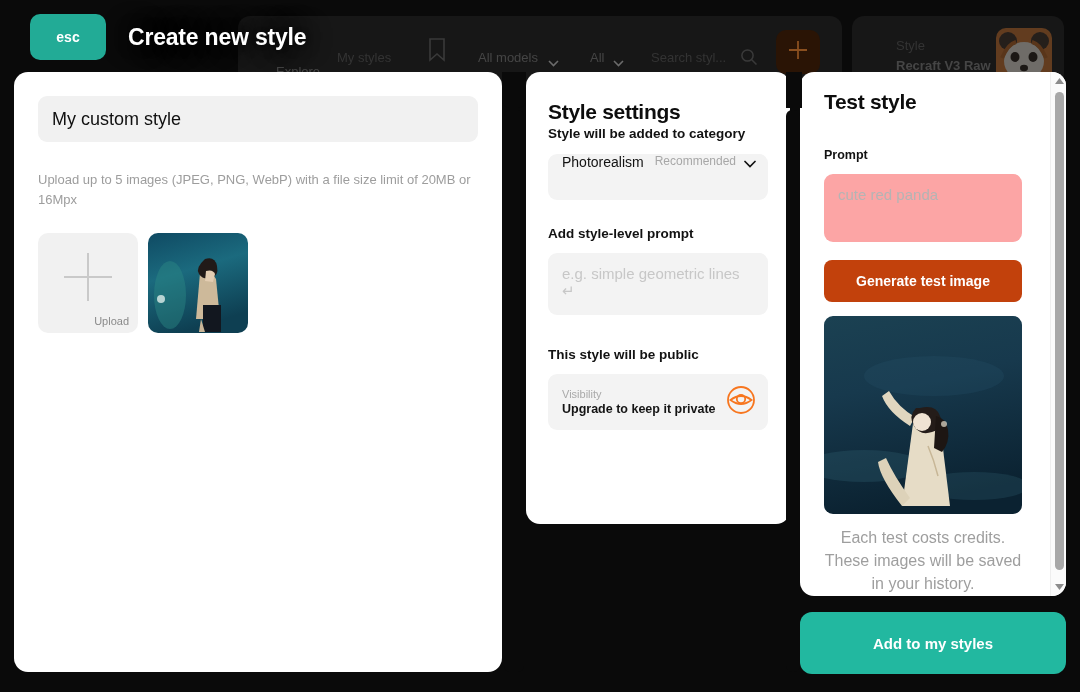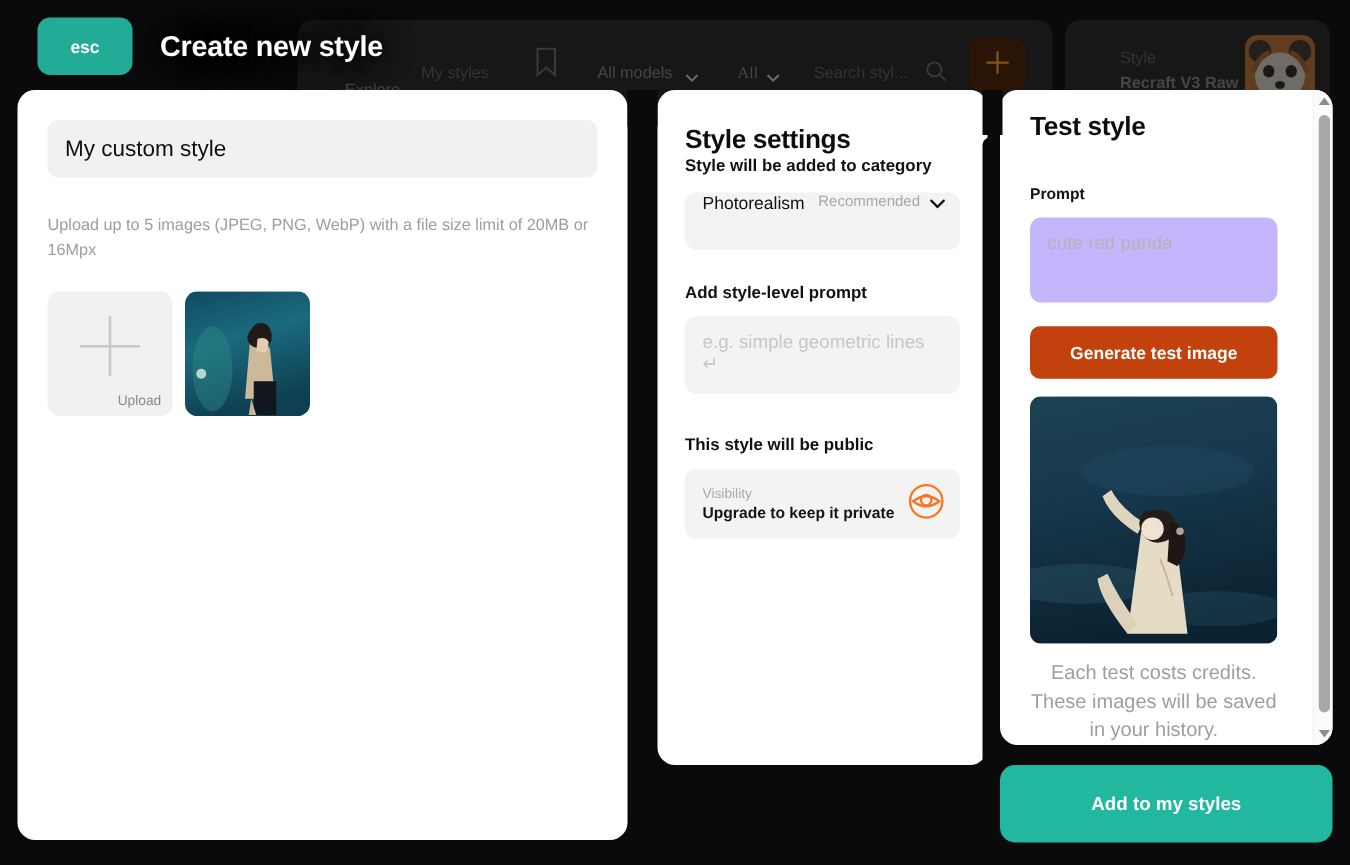--- a/index.html
+++ b/index.html
@@ -81,21 +81,21 @@
   }
 
   
   .panel {
     position: absolute;
     background: #ffffff;
     border-radius: 14px;
     z-index: 10;
   }
   #panel-left   { left: 14px;  top: 72px; width: 488px; height: 600px; padding: 24px 24px 0 24px; }
-  #panel-middle { left: 526px; top: 72px; width: 264px; height: 540px; padding: 28px 22px 0 22px; }
+  #panel-middle { left: 526px; top: 72px; width: 264px; height: 452px; padding: 28px 22px 0 22px; }
   #panel-right  { left: 800px; top: 72px; width: 266px; height: 524px; padding: 18px 18px 0 24px; }
 
   
   #style-name-input {
     width: 100%; height: 46px;
     background: #f1f1f1;
     border: none; border-radius: 9px;
     padding: 0 14px;
     font-size: 18px;
     color: #101010;
@@ -167,21 +167,21 @@
   #visibility-texts { flex: 1; }
   #visibility-caption { font-size: 11px; color: #a9a9a9; }
   #visibility-value { font-size: 12.5px; font-weight: bold; color: #141414; margin-top: 2px; }
 
   
   #test-style-title { font-size: 21px; font-weight: bold; color: #0d0d0d; letter-spacing: -.3px; }
   #prompt-field-label { margin-top: 34px; font-size: 12.5px; font-weight: bold; color: #121212; display: block; }
   #test-prompt-input {
     margin-top: 12px;
     width: 198px; height: 68px;
-    background: #c4b5fd; border: none; border-radius: 9px;
+    background: #fca5a5; border: none; border-radius: 9px;
     padding: 12px 14px;
     font-size: 15px; color: #1a1a1a;
     resize: none; outline: none;
     font-family: "Liberation Sans", sans-serif;
   }
   #test-prompt-input::placeholder { color: #b4b4b4; }
   #generate-button {
     margin-top: 14px;
     width: 198px; height: 42px;
     background: #c2410c; color: #fff;
@@ -265,21 +265,21 @@
       </svg>
   </span>
 
   <span class="bg-text lit" style="left:478px; top:50px;">All models</span>
   <span class="chevron" style="position:absolute;left:548px;top:53px;">
     <svg width="11" height="7" viewBox="0 0 11 7">
         <path d="M1 1l4.5 4.5L10 1" fill="none" stroke="#6b6b6b" stroke-width="1.6"></path>
       </svg>
   </span>
 
-  <span class="bg-text lit" style="left:590px; top:50px;font-family:Liberation Serif, serif;">All</span>
+  <span class="bg-text lit" style="left:590px; top:50px;">All</span>
   <span class="chevron" style="position:absolute;left:613px;top:53px;">
     <svg width="11" height="7" viewBox="0 0 11 7">
         <path d="M1 1l4.5 4.5L10 1" fill="none" stroke="#6b6b6b" stroke-width="1.6"></path>
       </svg>
   </span>
 
   <span class="bg-text" style="left:651px; top:50px;">Search styl...</span>
   <span id="bg-search-icon">
     <svg width="18" height="18" viewBox="0 0 18 18">
         <circle cx="7.5" cy="7.5" r="5.6" fill="none" stroke="#7a7a7a" stroke-width="1.5"></circle>

